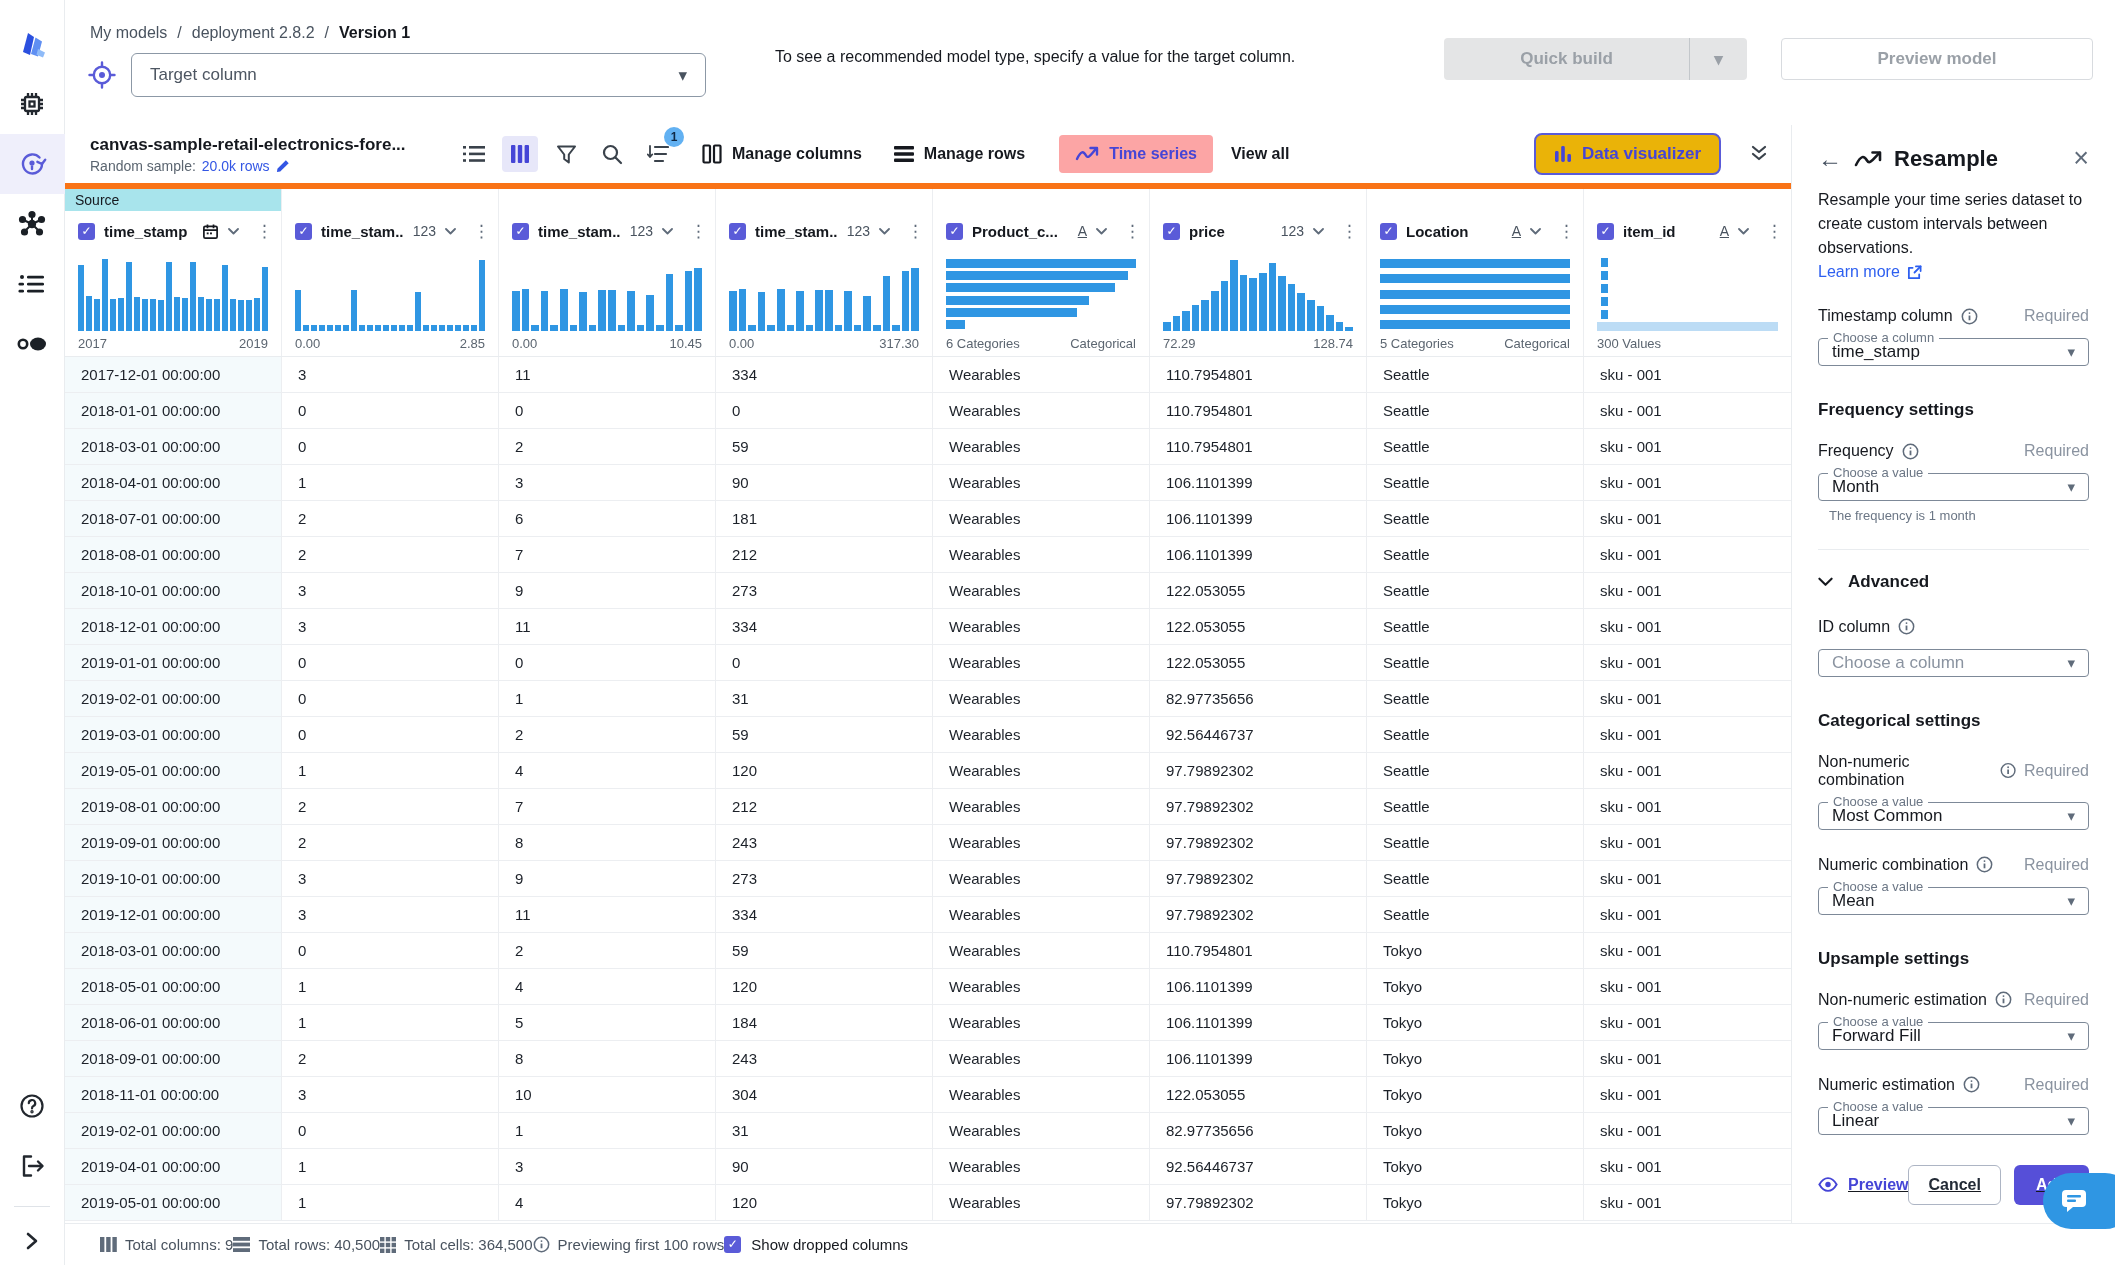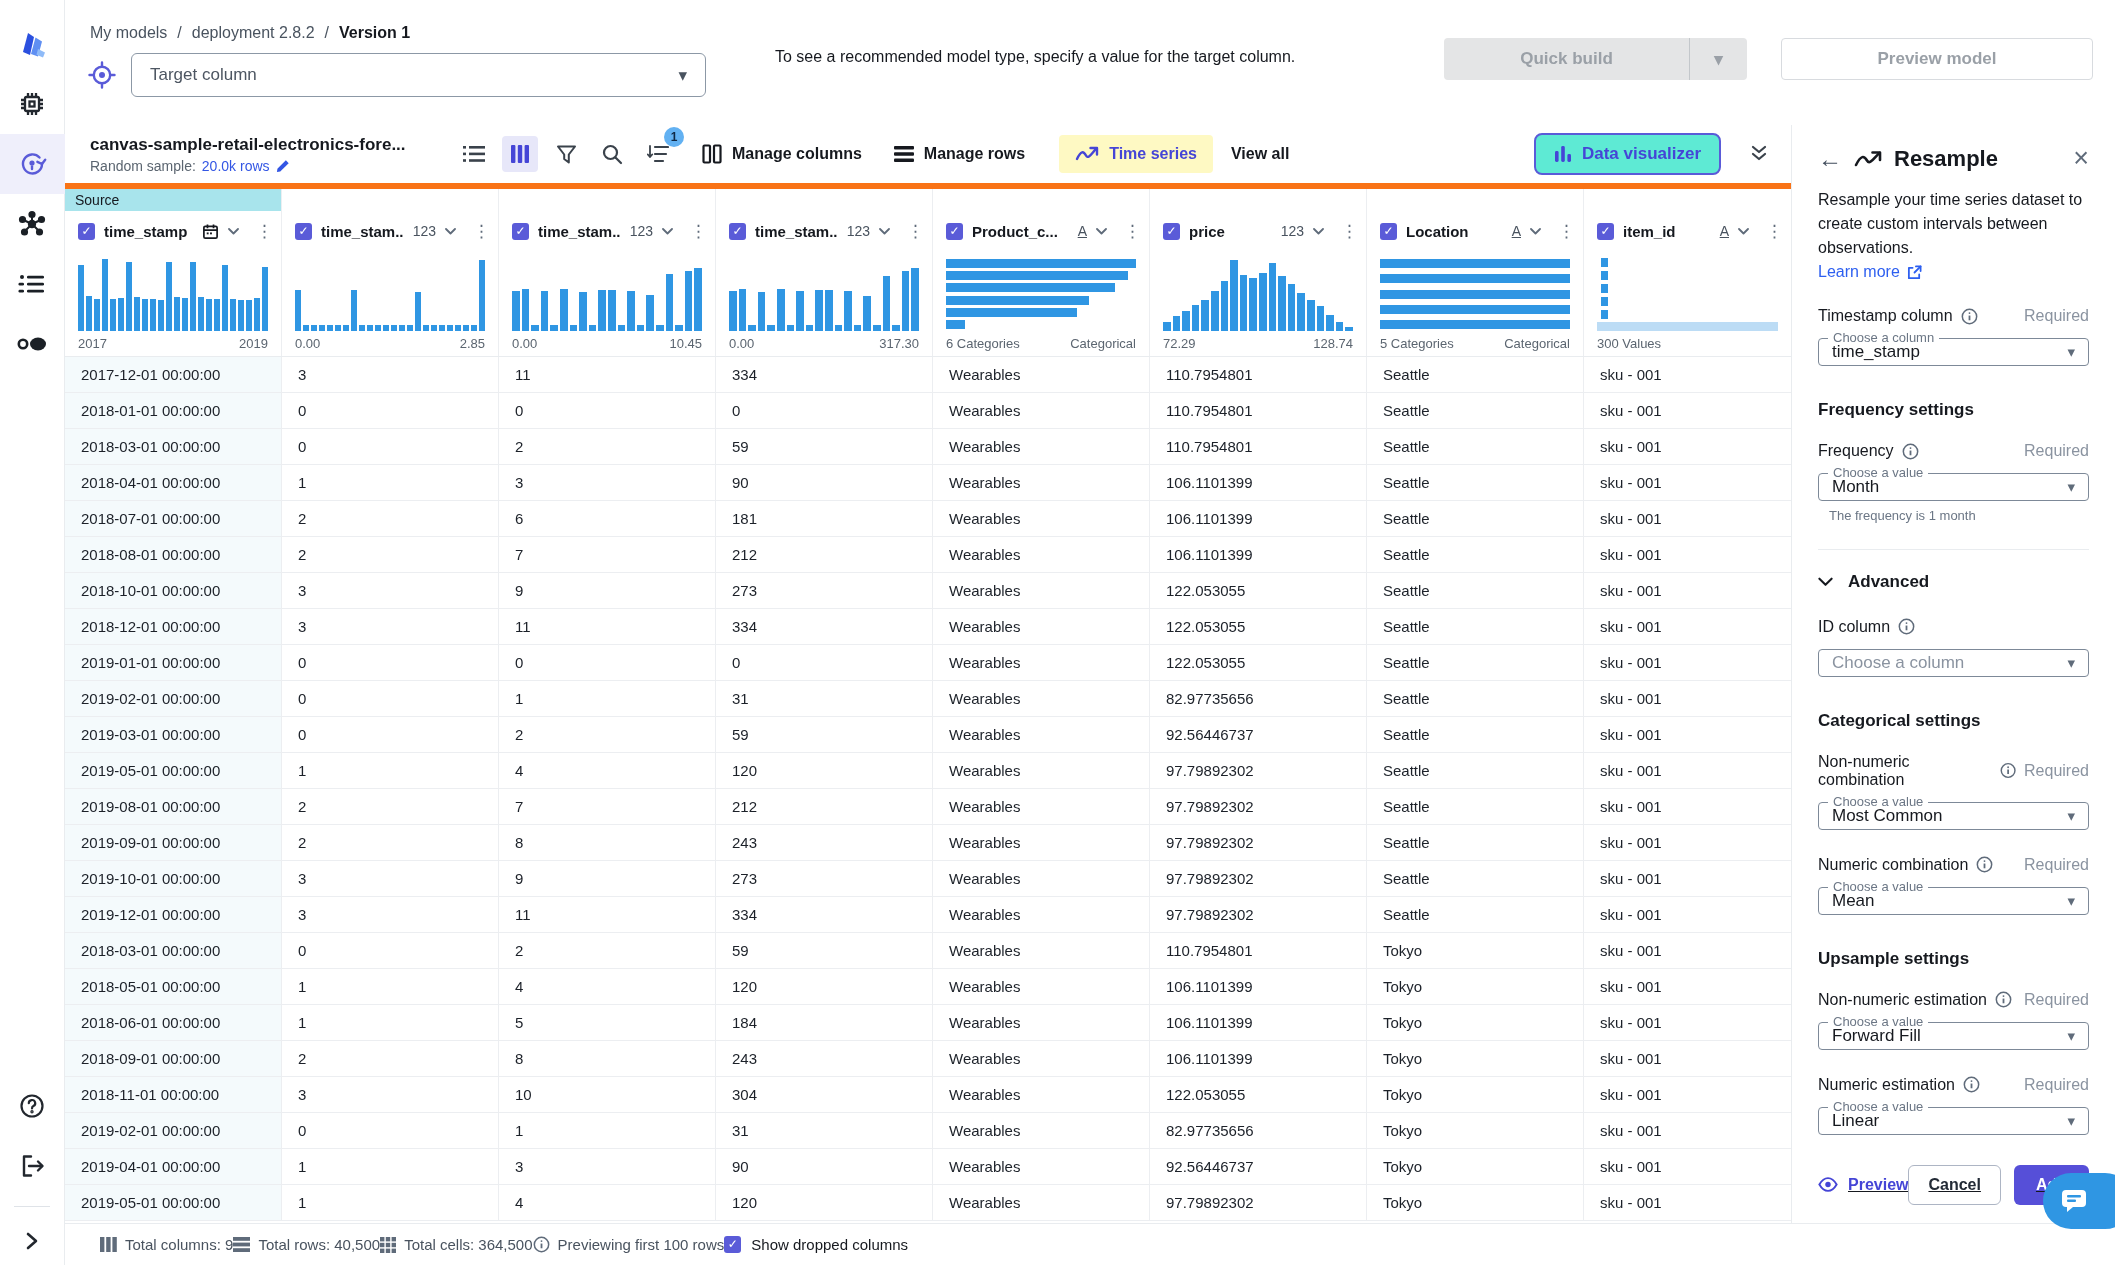--- a/index.html
+++ b/index.html
@@ -35,24 +35,24 @@
   
   .toolbar { height:58px; flex:0 0 58px; display:flex; align-items:center; padding-left:25px; }
   .tb-title-group { width:330px; margin-right:36px; }
   .tb-title { font-size:17px; font-weight:bold; white-space:nowrap; }
   .tb-sample { font-size:14px; color:#5b6570; margin-top:3px; display:flex; align-items:center; gap:6px; }
   .tb-link { color:#3356e4; cursor:pointer; }
   .iconbtn { width:36px; height:36px; display:flex; align-items:center; justify-content:center; position:relative; margin-right:10px; cursor:pointer; border-radius:4px; }
   .iconbtn.active { background:#e7e7f9; }
   .badge { position:absolute; top:-9px; right:-8px; min-width:20px; height:20px; border-radius:50%; background:#62b1f2; color:#0f2844; font-size:12px; font-weight:bold; display:flex; align-items:center; justify-content:center; }
   .tb-text-btn { display:flex; align-items:center; gap:10px; font-weight:bold; font-size:16px; color:#16191f; margin:0 16px; cursor:pointer; white-space:nowrap; }
-  .ts-pill { background:#fef9c3; color:#4545d6; border-radius:4px; height:38px; padding:0 16px; margin:0 10px 0 18px; }
+  .ts-pill { background:#fca5a5; color:#4545d6; border-radius:4px; height:38px; padding:0 16px; margin:0 10px 0 18px; }
   .view-all { margin-left:8px; }
   .tb-right { margin-left:auto; display:flex; align-items:center; gap:28px; padding-right:22px; }
-  .dv-btn { height:42px; border:2px solid #5a5bd8; border-radius:8px; color:#4545d6; font-weight:bold; font-size:17px; display:flex; align-items:center; gap:10px; padding:0 18px; cursor:pointer; background:#5eead4; }
+  .dv-btn { height:42px; border:2px solid #5a5bd8; border-radius:8px; color:#4545d6; font-weight:bold; font-size:17px; display:flex; align-items:center; gap:10px; padding:0 18px; cursor:pointer; background:#eab308; }
 
   
   .table-zone { flex:1; display:flex; flex-direction:column; overflow:hidden; border-top:6px solid #f97316; background:#fff; }
   .trow { display:flex; width:100%; flex:0 0 auto; }
   .cell { width:217px; flex:0 0 217px; border-right:1px solid #eceef1; overflow:hidden; white-space:nowrap; }
   .trow .cell:last-child { flex:1 1 auto; width:auto; border-right:none; }
   .src-row { height:22px; }
   .src-tab { background:#a8e4ec; font-size:14px; line-height:22px; padding-left:10px; color:#16191f; }
   .head-row { height:40px; }
   .hcell { display:flex; align-items:center; padding:0 8px 0 13px; gap:9px; }

